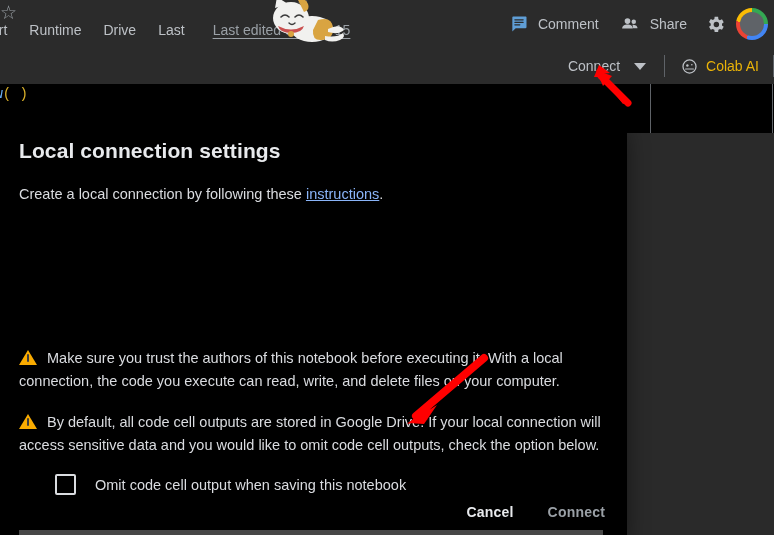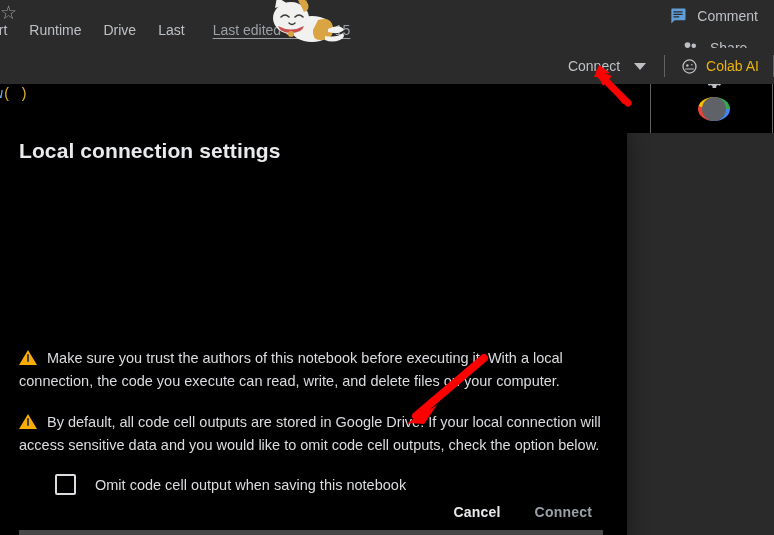--- a/index.html
+++ b/index.html
@@ -68,21 +68,20 @@
     pointer-events: none;
   }
 
   .menu-right {
     position: absolute;
     right: 6px; top: 0;
     height: 48px;
     display: flex;
     align-items: center;
     gap: 0px;
-    flex-direction: column;
   }
   .mr-btn {
     display: flex;
     align-items: center;
     gap: 9px;
     padding: 6px 10px;
     font-size: 14px;
     color: #bdc1c6;
     cursor: pointer;
     border-radius: 4px;
@@ -299,21 +298,21 @@
     border-bottom: 2px solid #f28b82;
     box-sizing: border-box;
     display: flex;
     align-items: center;
     cursor: text;
   }
 
   
   .dialog-actions {
     position: absolute;
-    right: 21px; bottom: 6px;
+    right: 8px; bottom: 6px;
     display: flex;
     align-items: center;
     gap: 6px;
   }
   .btn-text {
     padding: 9px 14px;
     font-size: 14px;
     font-weight: bold;
     border-radius: 4px;
     cursor: pointer;
@@ -417,20 +416,23 @@
         <span>Colab AI</span>
       </div>
       <div class="tb-divider-right"></div>
     </div>
   </div>
 
   <div class="dialog">
 
     <div class="dialog-title">Local connection settings</div>
 
+    <div class="dialog-subtitle">
+      <span>Create a local connection by following these </span><span class="link">instructions</span><span>.</span>
+    </div>
 
     <div class="warn-block warn-1">
       <span class="warn-icon"></span><span>Make sure you trust the authors of this notebook before executing it. With a local connection, the code you execute can read, write, and delete files on your computer.</span>
     </div>
 
     <div class="warn-block warn-2">
       <span class="warn-icon"></span><span>By default, all code cell outputs are stored in Google Drive. If your local connection will access sensitive data and you would like to omit code cell outputs, check the option below.</span>
     </div>
 
     <div class="checkbox-row">

